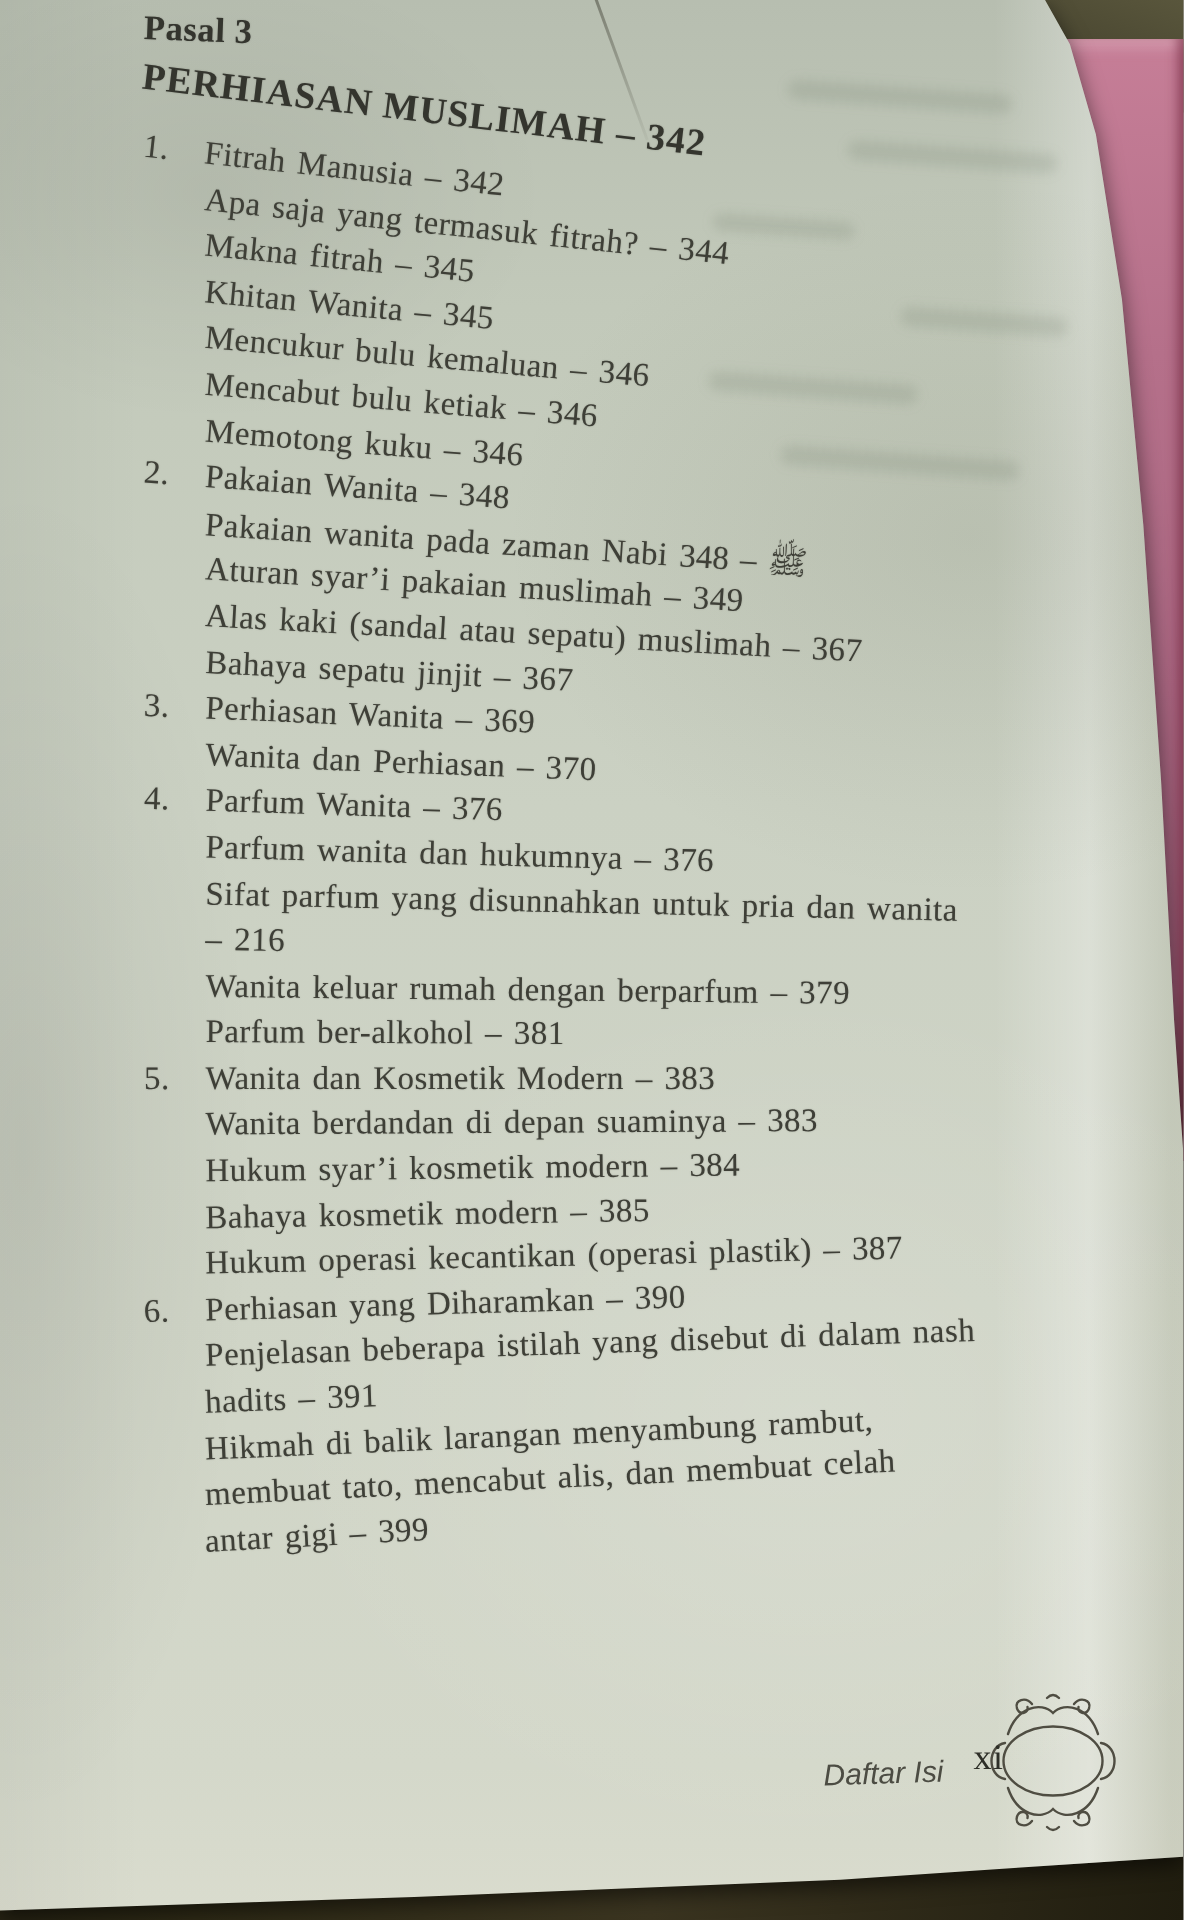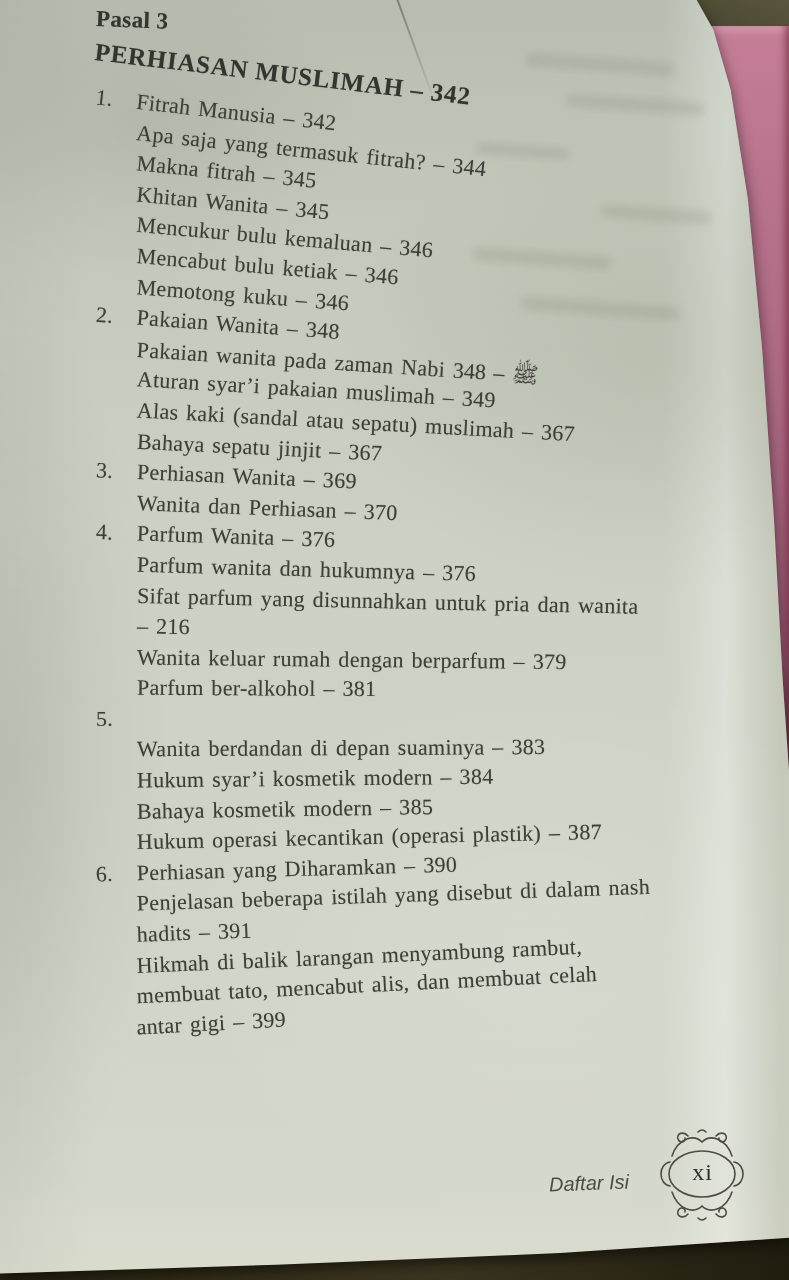--- a/index.html
+++ b/index.html
@@ -63,21 +63,21 @@
     text-shadow:0 0 1px rgba(62,63,55,0.35);
   }
   .toc-line .num{display:inline-block;width:41px;flex:0 0 41px;}
   .footer-label{
     position:absolute;left:549px;top:1172px;font-family:"Liberation Sans",sans-serif;
     font-style:italic;font-size:20px;color:#4c4c43;transform:rotate(-2deg);
   }
   .ornament{position:absolute;left:648px;top:1128px;width:108px;height:94px;}
   .ornament svg{position:absolute;inset:0;}
   .pgnum{
-    position:absolute;left:1px;right:0;top:31px;text-align:center;
+    position:absolute;left:1px;right:0;top:31px;
     font-size:24px;color:#2e2f28;letter-spacing:1px;
   }
 </style>
 </head>
 <body>
 
 <div class="scene">
   <div class="corner-bg"></div>
   <div class="pink-edge"></div>
 
@@ -171,20 +171,21 @@
             <div class="toc-line" style="transform: rotate(0.62deg);">
     <span class="num"></span>
     <span class="txt">Wanita keluar rumah dengan berparfum – 379</span>
   </div>
             <div class="toc-line" style="transform: rotate(0.31deg);">
     <span class="num"></span>
     <span class="txt">Parfum ber-alkohol – 381</span>
   </div>
             <div class="toc-line" style="transform: rotate(0deg);">
     <span class="num">5.</span>
+    <span class="txt">Wanita dan Kosmetik Modern – 383</span>
   </div>
             <div class="toc-line" style="transform: rotate(-0.31deg);">
     <span class="num"></span>
     <span class="txt">Wanita berdandan di depan suaminya  – 383</span>
   </div>
             <div class="toc-line" style="transform: rotate(-0.62deg);">
     <span class="num"></span>
     <span class="txt">Hukum syar’i kosmetik modern – 384</span>
   </div>
             <div class="toc-line" style="transform: rotate(-0.93deg);">

